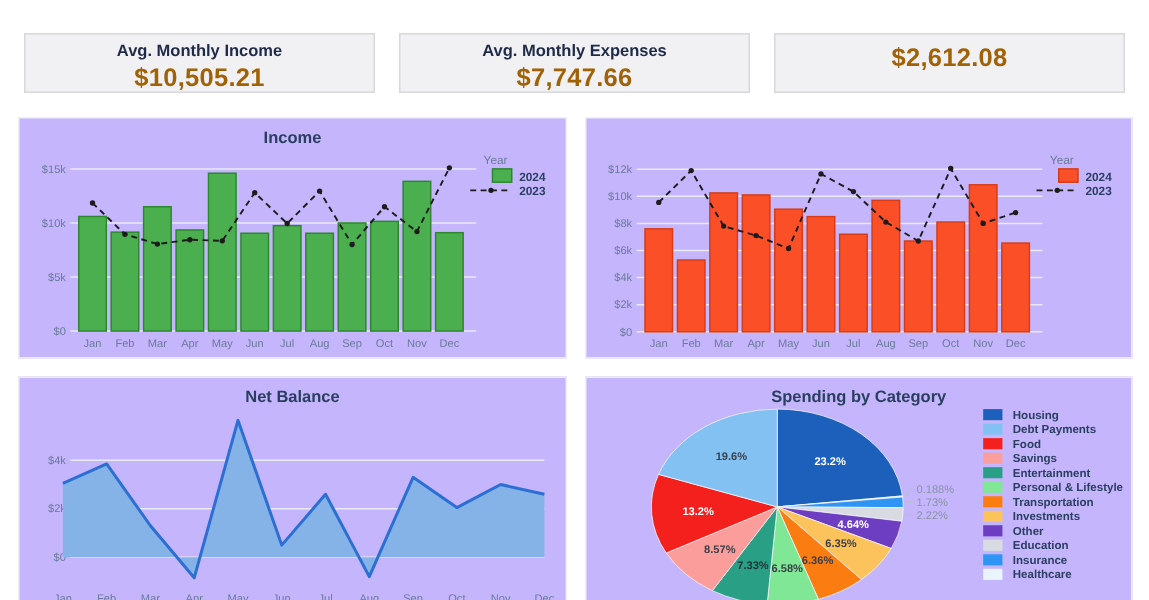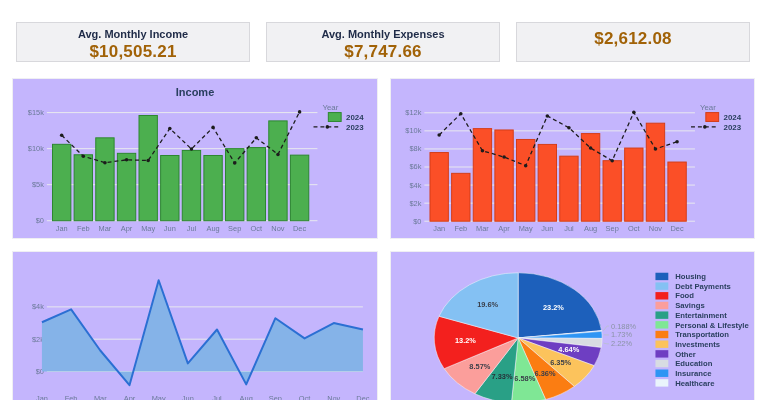--- a/index.html
+++ b/index.html
@@ -190,20 +190,21 @@
             </g>
             <g>
               <line x1="303" y1="48.5" x2="331" y2="48.5" stroke="#1c1c1c" stroke-width="1.3" stroke-dasharray="4,3"></line>
               <circle cx="317" cy="48.5" r="1.8" fill="#1c1c1c"></circle>
               <text x="336" y="51.5" font-family="&quot;Liberation Sans&quot;,sans-serif" font-size="8px" font-weight="700" fill="#2a3f5f">2023</text>
             </g>
           </g>
         </svg>
     </div>
     <div class="panel">
+      <div class="chart-title">Net Balance</div>
       <svg class="chart-svg" viewBox="0 0 366 161">
           <g>
             <line x1="33" y1="120.99219858156029" x2="353" y2="120.99219858156029" stroke="#e9eaef" stroke-width="1"></line>
             <text x="30" y="123.49219858156029" font-family="&quot;Liberation Sans&quot;,sans-serif" text-anchor="end" font-size="7.5px" fill="#6b7a99">$0</text>
             <line x1="33" y1="88.28297872340426" x2="353" y2="88.28297872340426" stroke="#e9eaef" stroke-width="1"></line>
             <text x="30" y="90.78297872340426" font-family="&quot;Liberation Sans&quot;,sans-serif" text-anchor="end" font-size="7.5px" fill="#6b7a99">$2k</text>
             <line x1="33" y1="55.57375886524822" x2="353" y2="55.57375886524822" stroke="#e9eaef" stroke-width="1"></line>
             <text x="30" y="58.07375886524822" font-family="&quot;Liberation Sans&quot;,sans-serif" text-anchor="end" font-size="7.5px" fill="#6b7a99">$4k</text>
           </g>
           <g>
@@ -220,20 +221,21 @@
             <text x="323.5" y="151" font-family="&quot;Liberation Sans&quot;,sans-serif" text-anchor="middle" font-size="7.5px" fill="#6b7a99">Nov</text>
             <text x="353.05" y="151" font-family="&quot;Liberation Sans&quot;,sans-serif" text-anchor="middle" font-size="7.5px" fill="#6b7a99">Dec</text>
           </g>
           <g>
             <polygon points="28,71.11063829787234 57.55,58.02695035460992 87.1,99.73120567375886 116.65,134.8936170212766 146.2,28.58865248226951 175.75,112.81489361702128 205.3,78.47021276595746 234.85,134.0758865248227 264.4,67.02198581560283 293.95,87.46524822695037 323.5,71.92836879432625 353.05,78.47021276595746 353.05,120.99219858156029 28,120.99219858156029" fill="#85b3e8"></polygon>
             <polyline points="28,71.11063829787234 57.55,58.02695035460992 87.1,99.73120567375886 116.65,134.8936170212766 146.2,28.58865248226951 175.75,112.81489361702128 205.3,78.47021276595746 234.85,134.0758865248227 264.4,67.02198581560283 293.95,87.46524822695037 323.5,71.92836879432625 353.05,78.47021276595746" fill="none" stroke="#2b6fd3" stroke-width="2" stroke-linejoin="round"></polyline>
           </g>
         </svg>
     </div>
     <div class="panel">
+      <div class="chart-title">Spending by Category</div>
       <svg class="chart-svg" viewBox="0 0 366 161">
           <g>
             <path d="M128,87 L128,21 A85,66 0 0 1 212.4614283214522,79.58207911667196 Z" fill="#1d60bb" stroke="#f8f8fa" stroke-width="0.5"></path>
             <text x="163.6742539929822" y="58.49022892129699" font-family="&quot;Liberation Sans&quot;,sans-serif" text-anchor="middle" font-size="7.5px" font-weight="700" fill="#ffffff">23.2%</text>
             <path d="M128,87 L212.4614283214522,79.58207911667196 A85,66 0 0 1 212.56841382503694,80.35750477472149 Z" fill="#eaf4fc" stroke="#f8f8fa" stroke-width="0.5"></path>
             <path d="M128,87 L212.56841382503694,80.35750477472149 A85,66 0 0 1 212.99733458105533,87.52267148341137 Z" fill="#2e95f4" stroke="#f8f8fa" stroke-width="0.5"></path>
             <path d="M128,87 L212.99733458105533,87.52267148341137 A85,66 0 0 1 212.07765016617776,96.69652113606709 Z" fill="#d8dce2" stroke="#f8f8fa" stroke-width="0.5"></path>
             <path d="M128,87 L212.07765016617776,96.69652113606709 A85,66 0 0 1 204.93702880910774,115.0572852285276 Z" fill="#6e3ec2" stroke="#f8f8fa" stroke-width="0.5"></path>
             <text x="179.26365484157" y="101.5200102919009" font-family="&quot;Liberation Sans&quot;,sans-serif" text-anchor="middle" font-size="7.5px" font-weight="700" fill="#ffffff">4.64%</text>
             <path d="M128,87 L204.93702880910774,115.0572852285276 A85,66 0 0 1 184.84856949305052,136.06679872905218 Z" fill="#fcc35c" stroke="#f8f8fa" stroke-width="0.5"></path>

